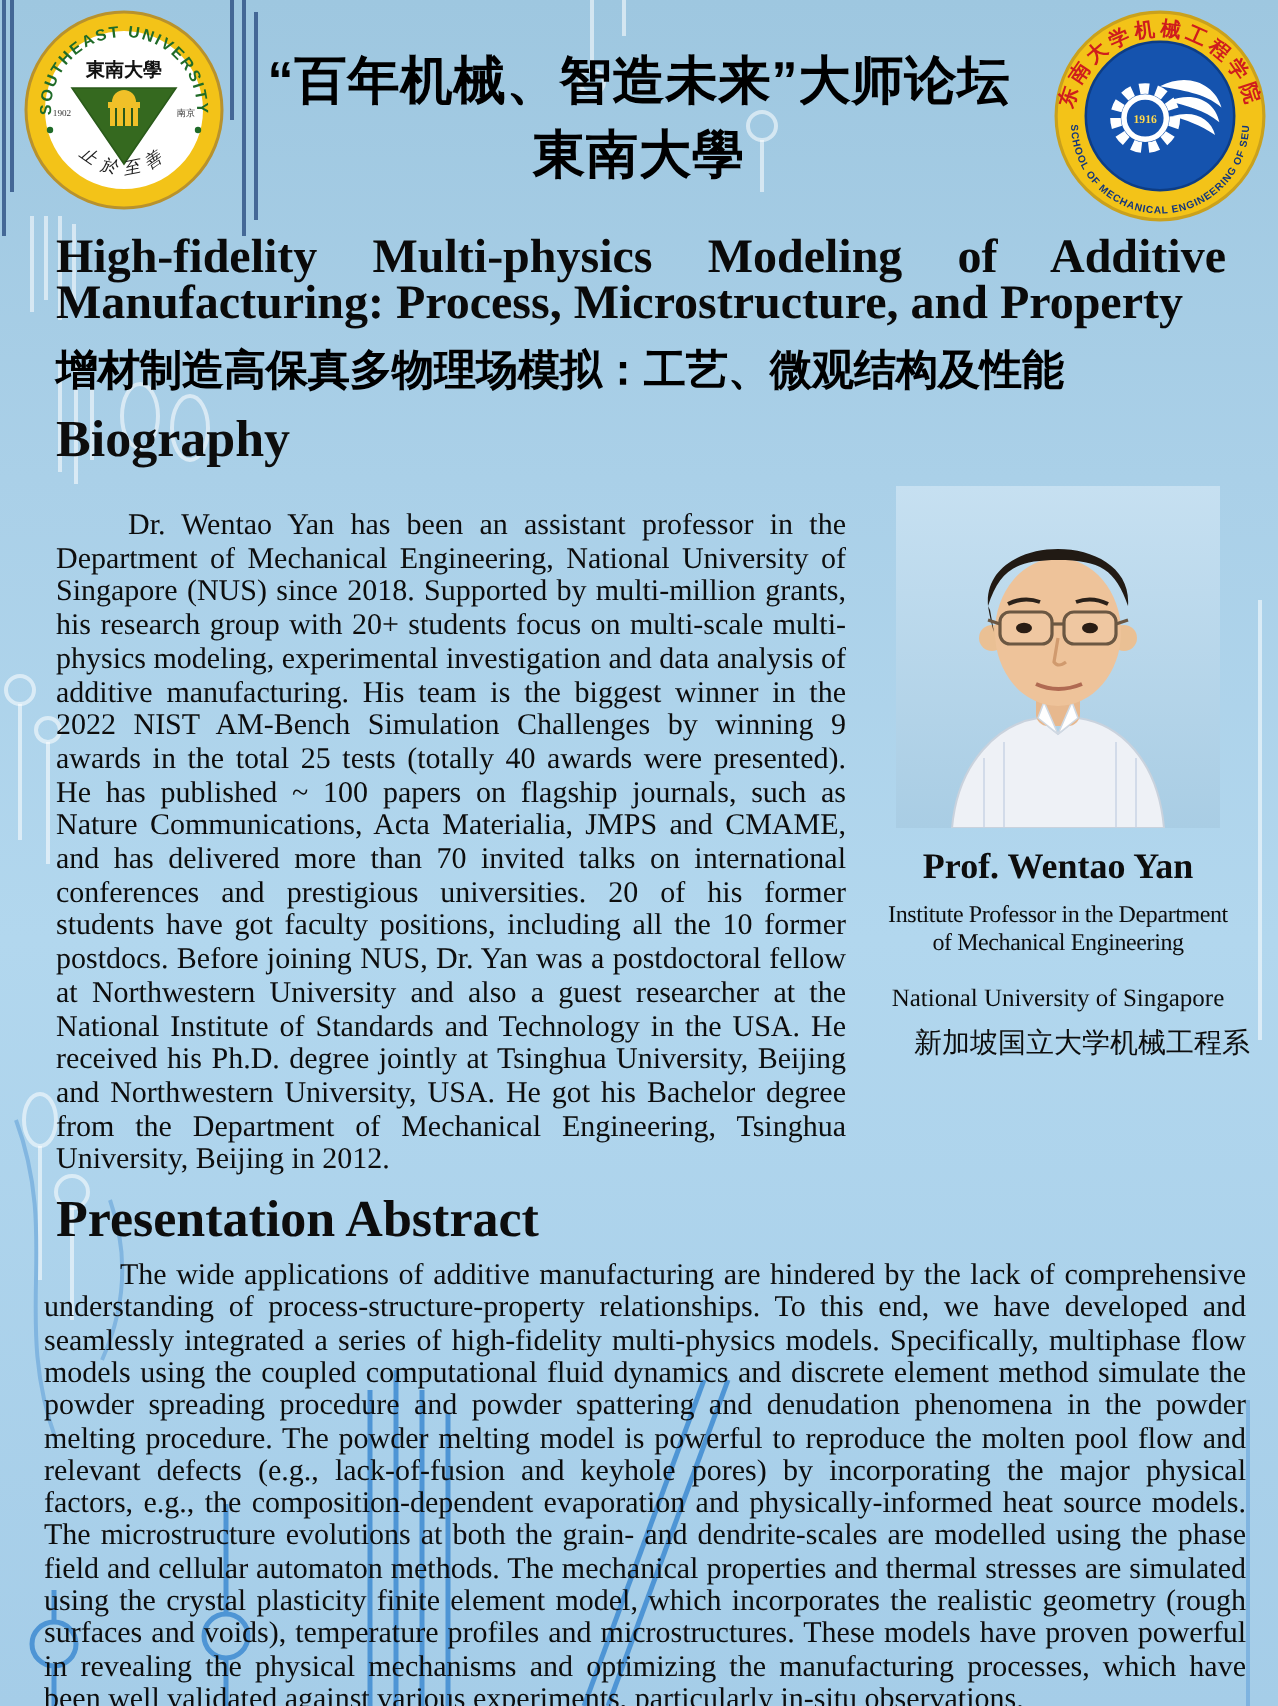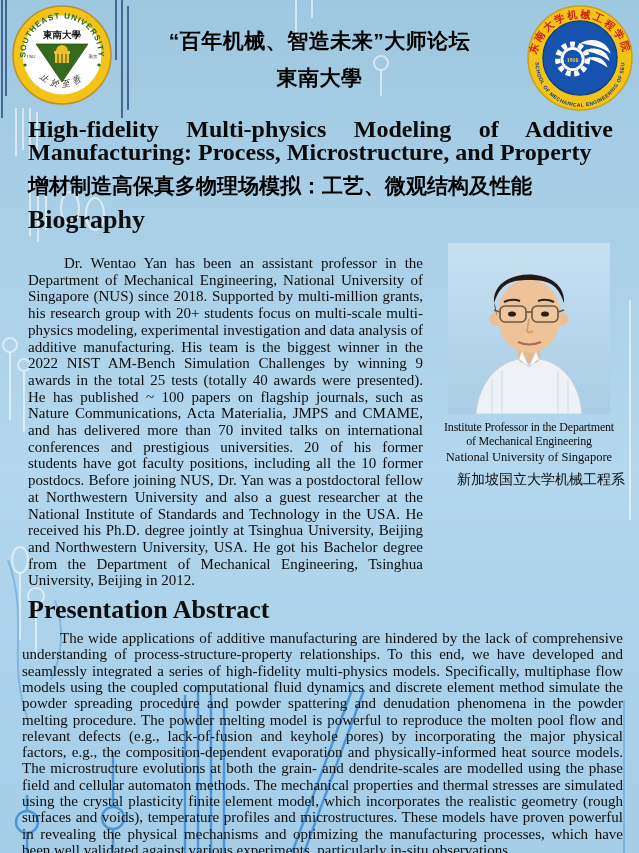--- a/index.html
+++ b/index.html
@@ -12,39 +12,39 @@
   }
   .bg-circuit{ position:absolute; inset:0; width:639px; height:853px; pointer-events:none; }
   .content{ position:relative; z-index:1; }
 
   .header{ display:flex; align-items:flex-start; padding:5px 6px 0 12px; }
   .logo{ flex:0 0 auto; }
   .header-titles{
     flex:1; text-align:center; padding-top:17px;
     font-family:"Liberation Sans", sans-serif; font-weight:bold; color:#000;
   }
-  .forum-line{ font-size:21px; line-height:37px; letter-spacing:0.5px; }
+  .forum-line{ font-size:26px; line-height:37px; letter-spacing:0.5px; }
 
   .talk-title-en{
     font-weight:bold; font-size:24px; line-height:23px;
     text-align:justify; padding:7px 26px 0 28px; color:#0a0a0a;
   }
   .talk-title-cn{
     font-family:"Liberation Sans", sans-serif; font-weight:bold;
     font-size:21px; line-height:26px; padding:9px 28px 0; color:#000;
   }
   .section-heading{ font-size:26px; font-weight:bold; line-height:30px; padding:6px 28px 0; }
 
   .bio-row{ display:flex; gap:10px; padding:6px 14px 0 28px; }
   .bio-text{ flex:1; font-size:15px; line-height:16.7px; text-align:justify; text-indent:36px;margin-top:14px; }
   .speaker-col{ flex:0 0 192px; text-align:center; }
   .photo-frame{ width:162px; height:171px; margin:2px auto 0; display:block; }
   .speaker-name{ font-size:18px; font-weight:bold; margin-top:9px; }
   .speaker-role{ font-size:12px; line-height:14px; letter-spacing:-0.2px; margin-top:6px; }
-  .speaker-org{ font-size:12.5px; margin-top:2px; }
+  .speaker-org{ font-size:12.5px; margin-top:14px; }
   .speaker-org-cn{ font-size:14px; margin-top:6px;text-align:right; }
 
   .abstract-text{
     font-size:15px; line-height:16.3px; text-align:justify; text-indent:38px;
     padding:5px 16px 0 22px;
   }
 </style>
 </head>
 <body>
 
@@ -220,20 +220,21 @@
               <path d="M110,69 L116,67" fill="none"></path>
           </g>
 
           <ellipse cx="64" cy="71" rx="4" ry="2.6" fill="#2a1d14"></ellipse>
           <ellipse cx="97" cy="71" rx="4" ry="2.6" fill="#2a1d14"></ellipse>
 
           <path d="M81,76 L79,88 Q81,91 85,88" stroke="#d09a6e" stroke-width="1.6" fill="none"></path>
           <path d="M70,99 Q81,104 93,99" stroke="#b06a52" stroke-width="2" fill="none"></path>
         </svg>
 
+        <div class="speaker-name">Prof. Wentao Yan</div>
         <div class="speaker-role">
           <div>Institute Professor in the Department</div>
           <div>of Mechanical Engineering</div>
         </div>
         <div class="speaker-org">National University of Singapore</div>
         <div class="speaker-org-cn">新加坡国立大学机械工程系</div>
       </div>
     </div>
 
     <h2 class="section-heading">Presentation Abstract</h2>

